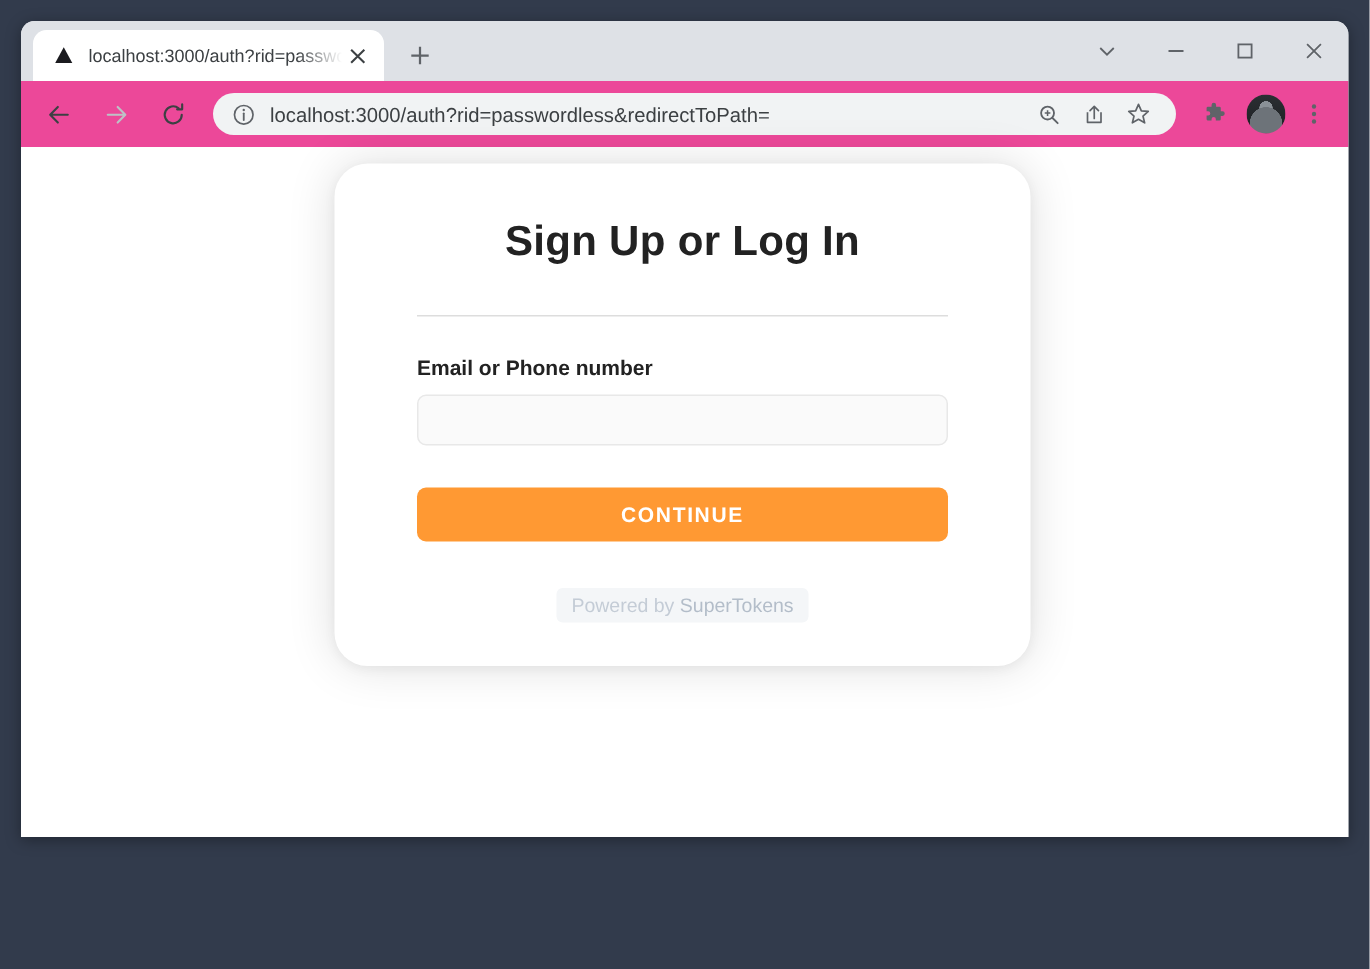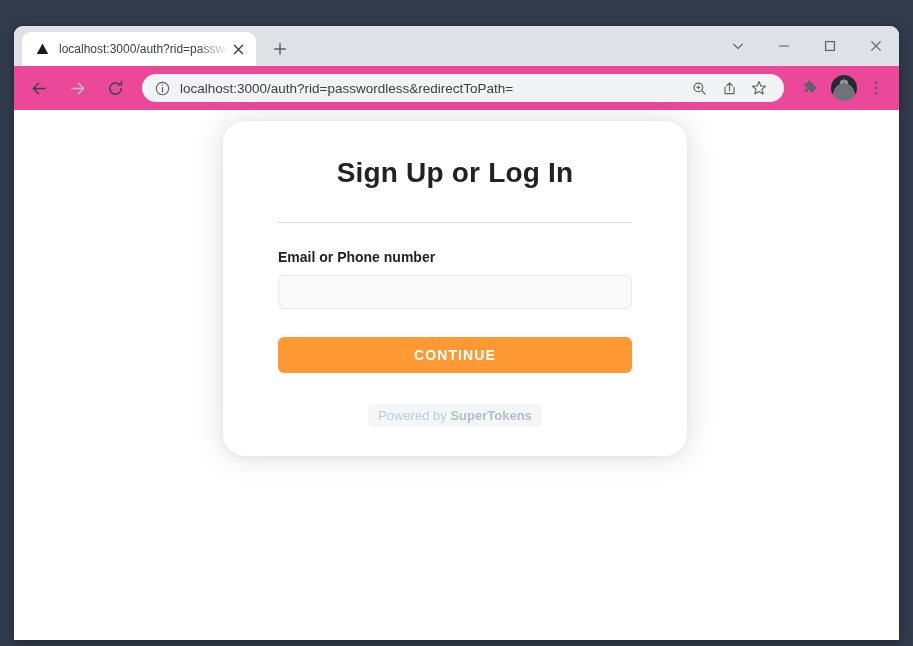--- a/index.html
+++ b/index.html
@@ -13,23 +13,23 @@
   body {
     background: #323b4c;
     font-family: "Liberation Sans", sans-serif;
     -webkit-font-smoothing: antialiased;
   }
 
   
   .browser-window {
     position: absolute;
     left: 14px;
-    top: 26px;
+    top: 14px;
     width: 885px;
-    height: 614px;
+    height: 544px;
     background: #dee1e6;
     border-radius: 9px 9px 0 0;
     overflow: hidden;
     box-shadow: 0 2px 10px rgba(0,0,0,0.35);
   }
 
   
   .tabstrip {
     position: relative;
     height: 40px;
@@ -283,21 +283,21 @@
   .powered-pill {
     background: #f4f6f8;
     border-radius: 4px;
     padding: 4px 10px;
     font-size: 13px;
     color: #c4ccd6;
     white-space: nowrap;
   }
 
   .powered-brand {
-    font-weight: bold;
+    font-weight: normal;
     color: #b3bdc9;
   }
 </style>
 </head>
 <body>
 
 <div class="browser-window">
 
   <div class="tabstrip">
 

